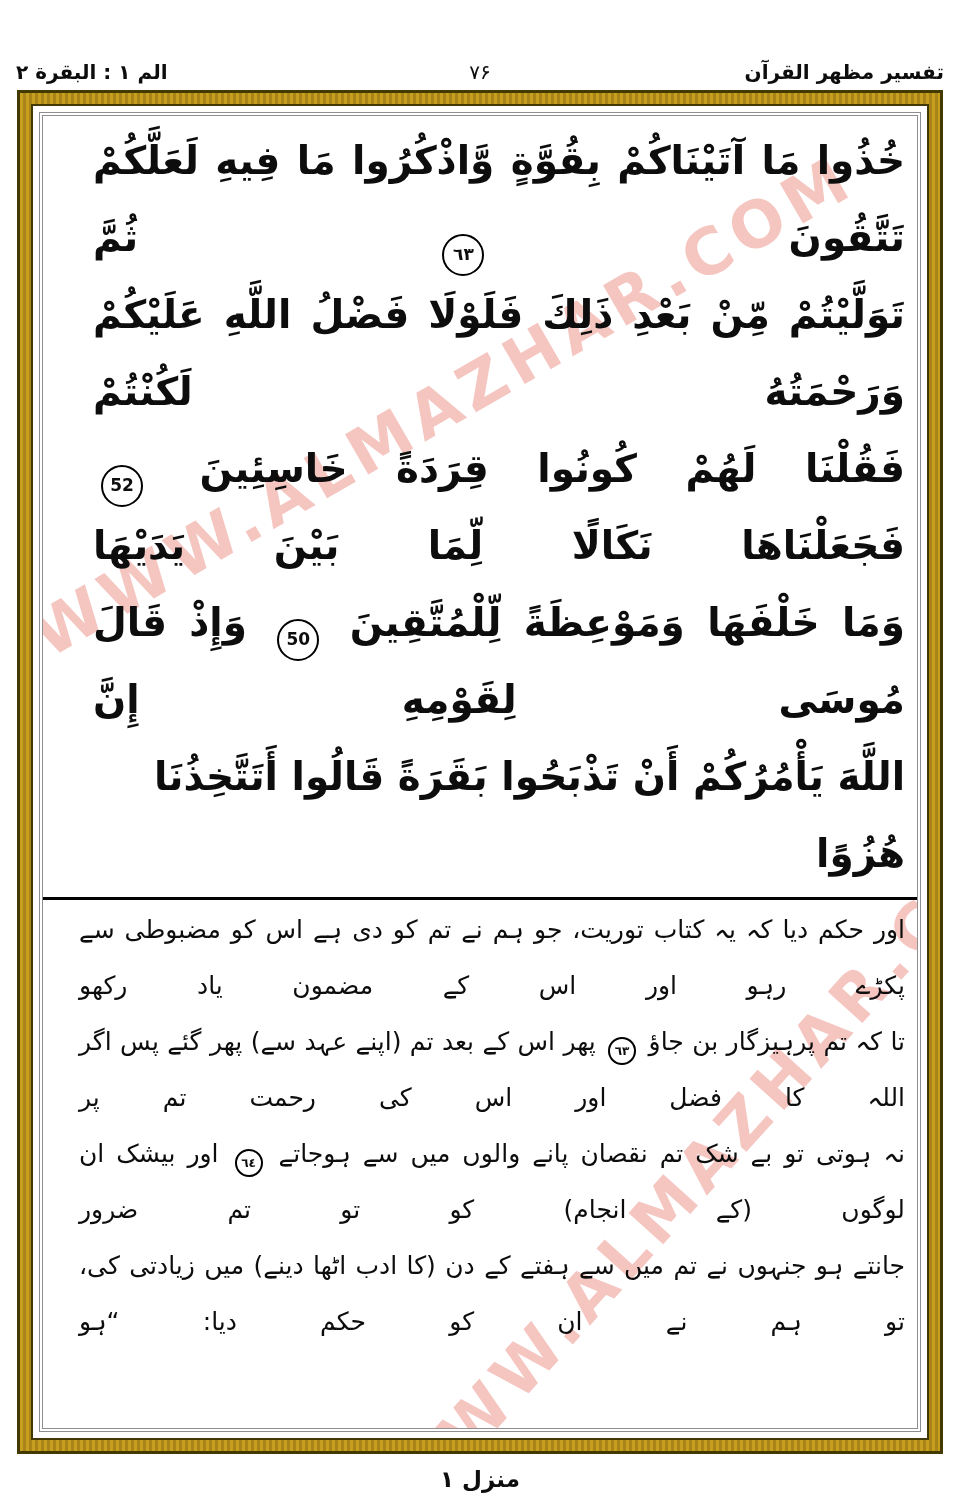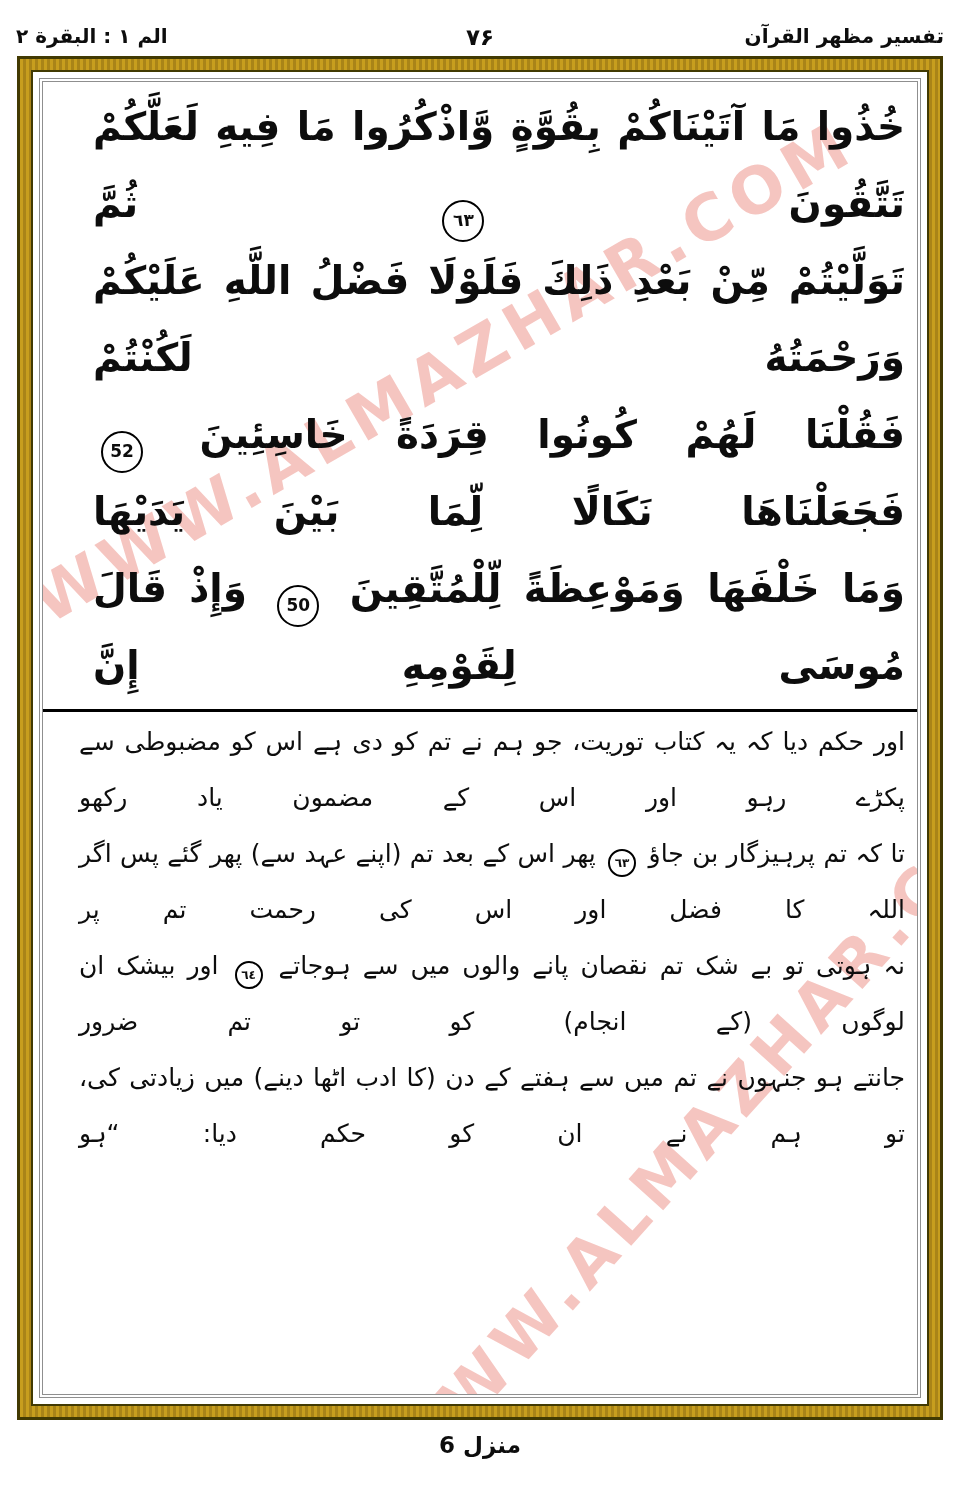--- a/index.html
+++ b/index.html
@@ -3,25 +3,25 @@
 <meta charset="utf-8">
 <style>
   html,body{margin:0;padding:0;}
   body{
     width:960px;height:1499px;background:#ffffff;overflow:hidden;
     font-family:"DejaVu Sans",sans-serif;color:#0d0d0d;
   }
   
   .page-header{
     direction:ltr;
-    display:flex;align-items:flex-start;justify-content:space-between;
+    display:flex;align-items:flex-end;justify-content:space-between;
     padding:24px 16px 6px 16px;
   }
   .page-header .h-left{flex:1;text-align:left;font-size:20px;font-weight:bold;direction:rtl;}
-  .page-header .h-center{font-size:23px;font-weight:bold;direction:rtl;}
+  .page-header .h-center{font-size:20px;font-weight:normal;direction:rtl;margin-top:36px;}
   .page-header .h-right{flex:1;text-align:right;font-size:20px;font-weight:bold;direction:rtl;}
   
   .frame-outer{
     margin:0 17px;
     border:3px solid #423a02;
     background:repeating-linear-gradient(90deg,#c79e1e 0 3px,#a98418 3px 6px);
     padding:11px;
   }
   .frame-mid{
     border:2px solid #423a02;
@@ -83,28 +83,29 @@
     <div class="frame-inner">
 
       <div class="watermark wm-1">WWW.ALMAZHAR.COM</div>
       <div class="watermark wm-2">WWW.ALMAZHAR.COM</div>
 
       <div class="section quran-section" id="quran-section">
           <div class="line justify">خُذُوا مَا آتَيْنَاكُمْ بِقُوَّةٍ وَّاذْكُرُوا مَا فِيهِ لَعَلَّكُمْ تَتَّقُونَ <span class="ayah">٦٣</span> ثُمَّ</div>
           <div class="line justify">تَوَلَّيْتُمْ مِّنْ بَعْدِ ذَلِكَ فَلَوْلَا فَضْلُ اللَّهِ عَلَيْكُمْ وَرَحْمَتُهُ لَكُنْتُمْ</div>
           <div class="line justify">فَقُلْنَا لَهُمْ كُونُوا قِرَدَةً خَاسِئِينَ <span class="ayah">52</span> فَجَعَلْنَاهَا نَكَالًا لِّمَا بَيْنَ يَدَيْهَا</div>
           <div class="line justify">وَمَا خَلْفَهَا وَمَوْعِظَةً لِّلْمُتَّقِينَ <span class="ayah">50</span> وَإِذْ قَالَ مُوسَى لِقَوْمِهِ إِنَّ</div>
+          <div class="line start">اللَّهَ يَأْمُرُكُمْ أَنْ تَذْبَحُوا بَقَرَةً قَالُوا أَتَتَّخِذُنَا هُزُوًا</div>
         </div>
 
       <div class="sep-thick"></div>
 
       <div class="section trans-section" id="trans-section">
           <div class="line justify">اور حکم دیا کہ یہ کتاب توریت، جو ہم نے تم کو دی ہے اس کو مضبوطی سے پکڑے رہو اور اس کے مضمون یاد رکھو</div>
           <div class="line justify">تا کہ تم پرہیزگار بن جاؤ <span class="ayah">٦٣</span> پھر اس کے بعد تم (اپنے عہد سے) پھر گئے پس اگر اللہ کا فضل اور اس کی رحمت تم پر</div>
           <div class="line justify">نہ ہوتی تو بے شک تم نقصان پانے والوں میں سے ہوجاتے <span class="ayah">٦٤</span> اور بیشک ان لوگوں (کے انجام) کو تو تم ضرور</div>
           <div class="line justify">جانتے ہو جنہوں نے تم میں سے ہفتے کے دن (کا ادب اٹھا دینے) میں زیادتی کی، تو ہم نے ان کو حکم دیا: “ہو</div>
         </div>
 
     </div>
   </div>
 </div>
 
-<div class="page-footer">منزل 6</div>
+<div class="page-footer">منزل ۱</div>
 
 </body></html>

